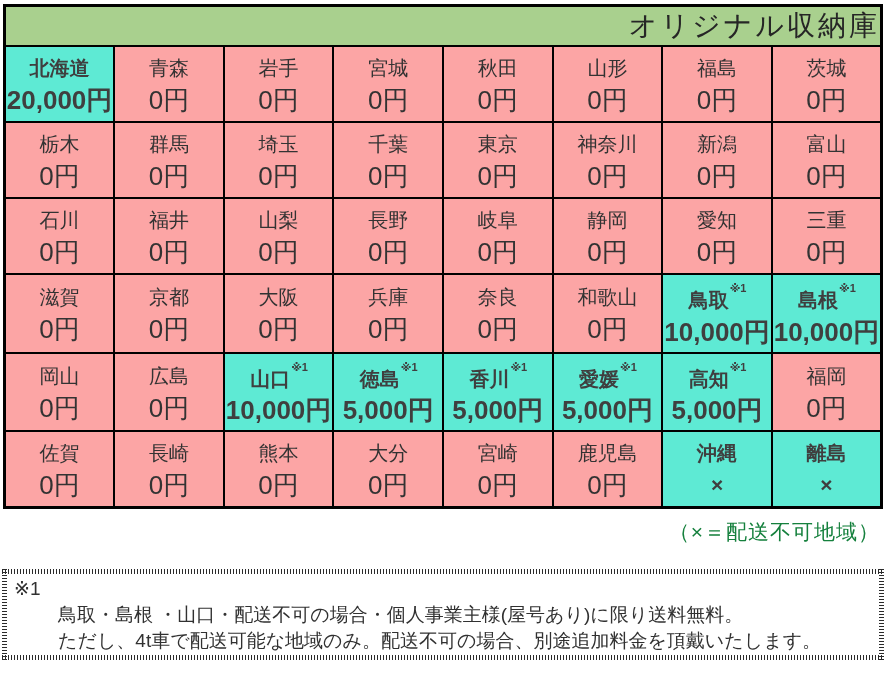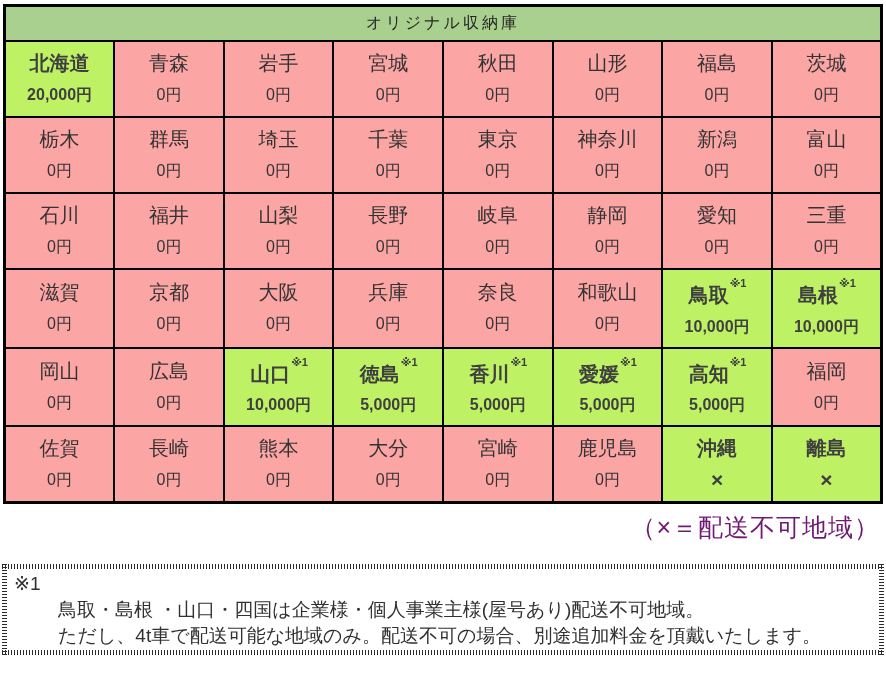--- a/index.html
+++ b/index.html
@@ -19,64 +19,64 @@
     margin:4px 3px 0 3px;
     border:3px solid #000;
   }
   table.fee-table th, table.fee-table td{
     border:2px solid #000;
     padding:0;
   }
   th.title-cell{
     height:33px;
     background:#a9d08e;
-    font-size:16px;
+    font-size:28px;
     font-weight:400;
     letter-spacing:3px;
-    text-align:center;
+    text-align:right;
     color:#262626;
   }
   td.cell{
     height:74px;
     width:110px;
     text-align:center;
     vertical-align:middle;
     background:#fca5a5;
   }
-  td.cell.hl{background:#bef264;}
+  td.cell.hl{background:#5eead4;}
   .pref{
     font-size:20px;
     line-height:22px;
     margin:9px 0 10px 0;
     color:#333333;
     position:relative;
   }
   .price{
-    font-size:16px;
+    font-size:26px;
     line-height:22px;
     margin:0 0 9px 0;
     color:#333333;
   }
   td.cell.hl .pref, td.cell.hl .price{font-weight:700;color:#3f3f3f;}
   .price.red{color:#e8403c;font-weight:700;font-size:21px;}
   sup.ref{
     font-size:11px;
     font-weight:700;
     position:relative;
     top:-7px;
     left:1px;
   }
 
   
   .legend{
     margin:8px 6px 0 0;
     text-align:right;
-    font-size:25px;
+    font-size:21px;
     letter-spacing:1px;
-    color:#701a75;
+    color:#15803d;
     height:30px;
     line-height:30px;
   }
 
   
   .note-box{
     margin:22px 2px 0 2px;
     position:relative;
     padding:7px 12px 6px 12px;
     background-image:
@@ -319,17 +319,17 @@
         </tr>
       </tbody>
   </table>
 
   <div class="legend">（×＝配送不可地域）</div>
 
   <div class="note-box">
     <div class="note-line first">
       <span class="note-marker">※1</span>
     </div>
-    <div class="note-line indent">鳥取・島根 ・山口・四国は企業様・個人事業主様(屋号あり)配送不可地域。</div>
+    <div class="note-line indent">鳥取・島根 ・山口・配送不可の場合・個人事業主様(屋号あり)に限り送料無料。</div>
     <div class="note-line indent">ただし、4t車で配送可能な地域のみ。配送不可の場合、別途追加料金を頂戴いたします。</div>
   </div>
 
 </div>
 
 </body></html>

